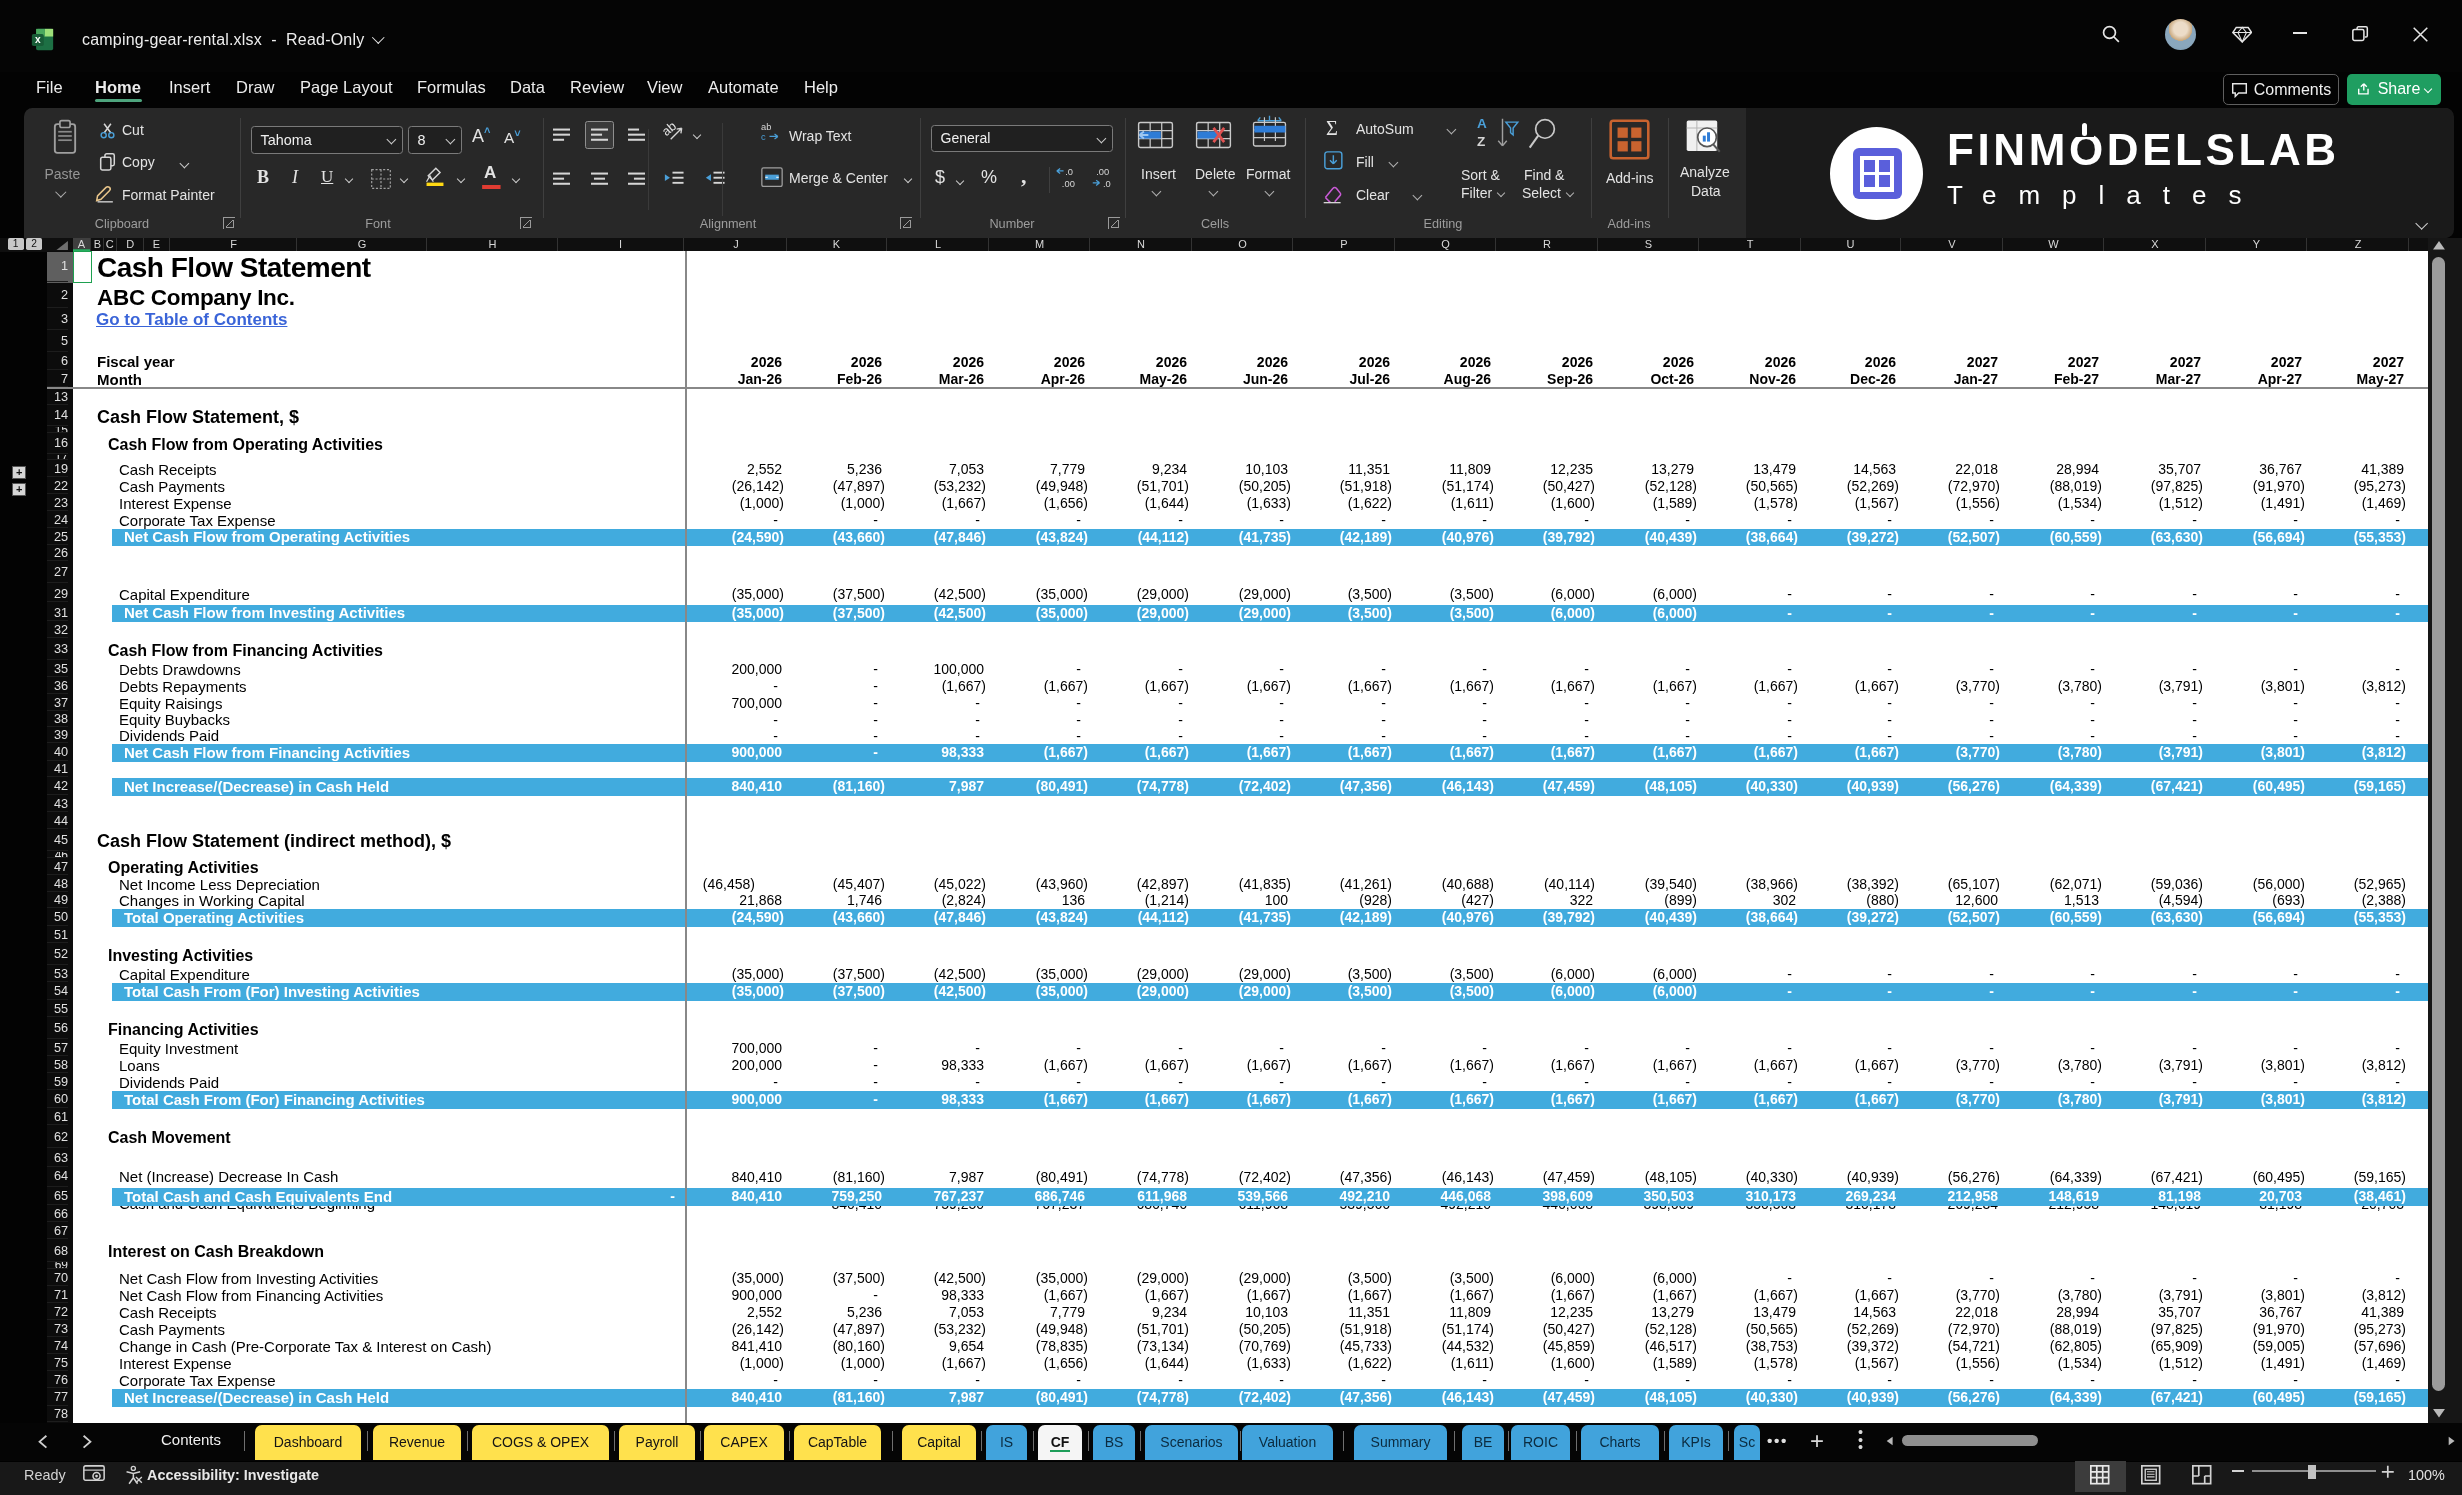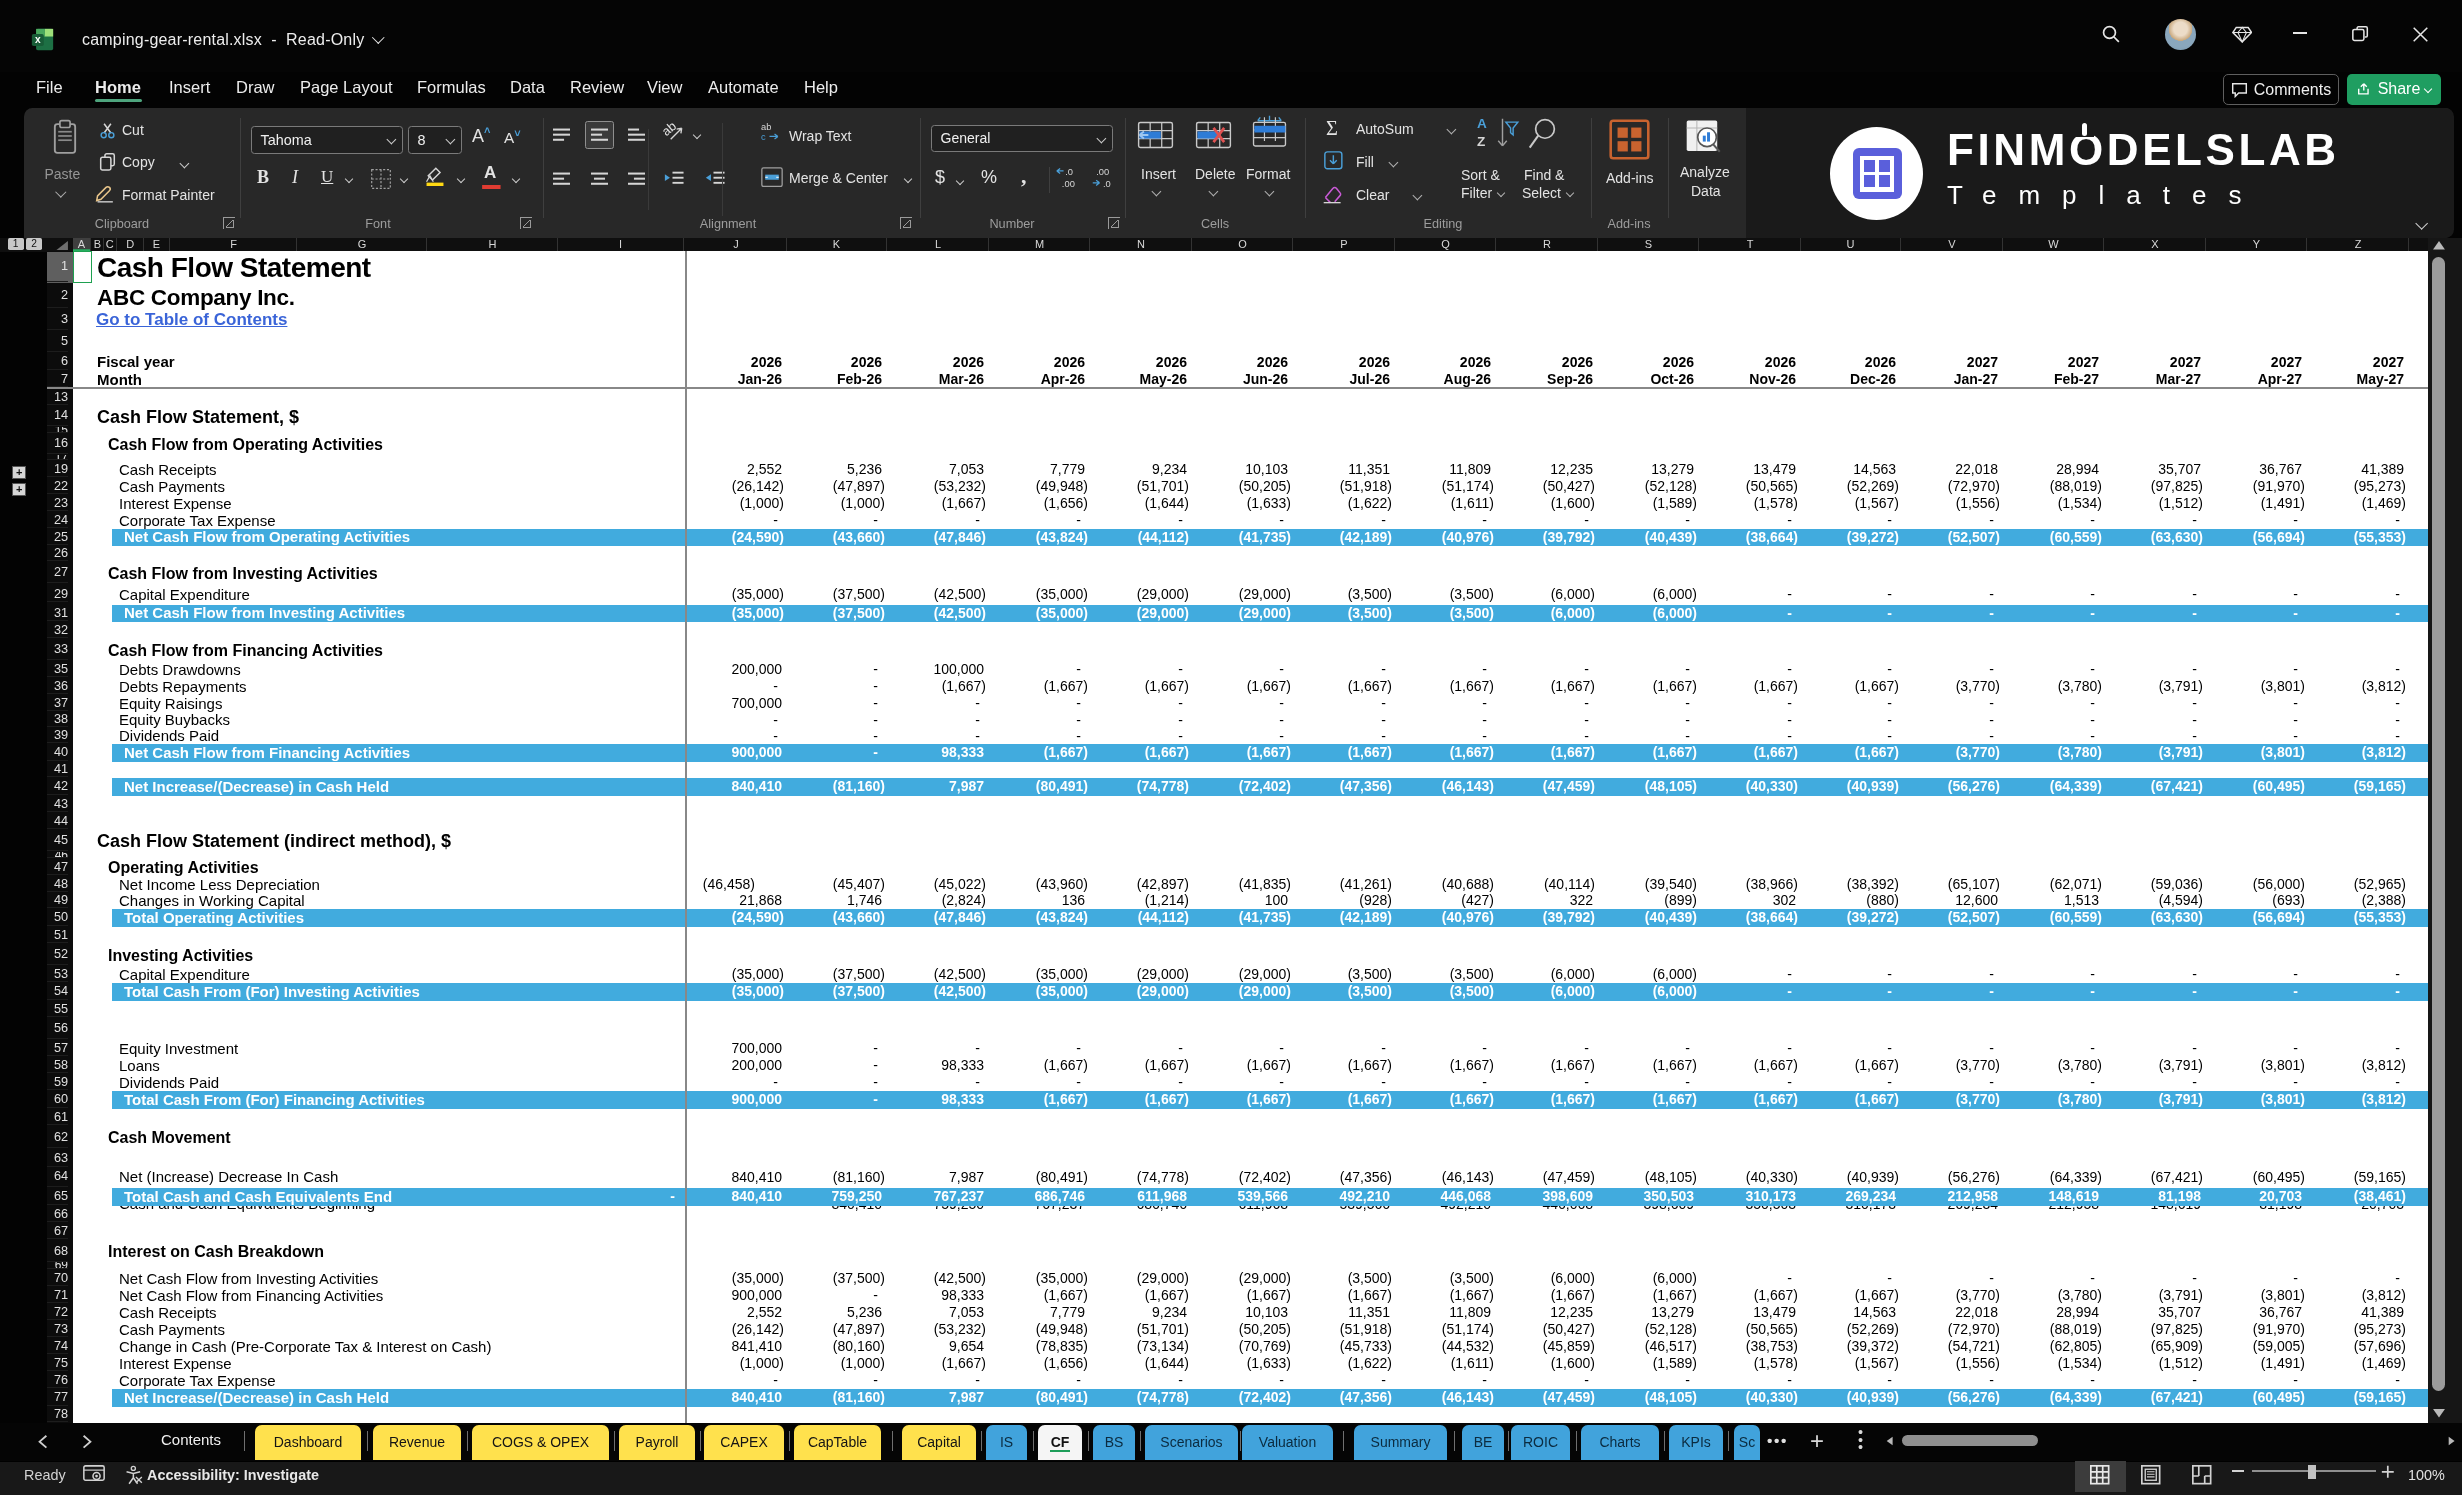--- a/index.html
+++ b/index.html
@@ -588,23 +588,20 @@
       <i style="left:1424px;width:98px">(39,792)</i>
       <i style="left:1526px;width:98px">(40,439)</i>
       <i style="left:1627px;width:98px">(38,664)</i>
       <i style="left:1728px;width:98px">(39,272)</i>
       <i style="left:1829px;width:98px">(52,507)</i>
       <i style="left:1931px;width:98px">(60,559)</i>
       <i style="left:2032px;width:98px">(63,630)</i>
       <i style="left:2134px;width:98px">(56,694)</i>
       <i style="left:2235px;width:98px">(55,353)</i>
     </div>
-    <div class="rw" style="top:311px;height:22px">
-      <span class="sec" style="left:35px;top:2.5px">Cash Flow from Investing Activities</span>
-    </div>
     <div class="rw num" style="top:335px;height:17px;line-height:17px">
       <span class="lb" style="left:46px">Capital Expenditure</span>
       <i style="left:613px;width:98px">(35,000)</i>
       <i style="left:714px;width:98px">(37,500)</i>
       <i style="left:815px;width:98px">(42,500)</i>
       <i style="left:917px;width:98px">(35,000)</i>
       <i style="left:1018px;width:98px">(29,000)</i>
       <i style="left:1120px;width:98px">(29,000)</i>
       <i style="left:1221px;width:98px">(3,500)</i>
       <i style="left:1323px;width:98px">(3,500)</i>
@@ -887,20 +884,23 @@
       <i style="left:1323px;width:98px">(3,500)</i>
       <i style="left:1424px;width:98px">(6,000)</i>
       <i style="left:1526px;width:98px">(6,000)</i>
       <i style="left:1627px;width:92px">-</i>
       <i style="left:1728px;width:91px">-</i>
       <i style="left:1829px;width:92px">-</i>
       <i style="left:1931px;width:91px">-</i>
       <i style="left:2032px;width:92px">-</i>
       <i style="left:2134px;width:91px">-</i>
       <i style="left:2235px;width:92px">-</i>
+    </div>
+    <div class="rw" style="top:767px;height:22px">
+      <span class="sec" style="left:35px;top:2.5px">Financing Activities</span>
     </div>
     <div class="rw num" style="top:789px;height:17px;line-height:17px">
       <span class="lb" style="left:46px">Equity Investment</span>
       <i style="left:613px;width:96px">700,000</i>
       <i style="left:714px;width:91px">-</i>
       <i style="left:815px;width:92px">-</i>
       <i style="left:917px;width:91px">-</i>
       <i style="left:1018px;width:92px">-</i>
       <i style="left:1120px;width:91px">-</i>
       <i style="left:1221px;width:92px">-</i>

